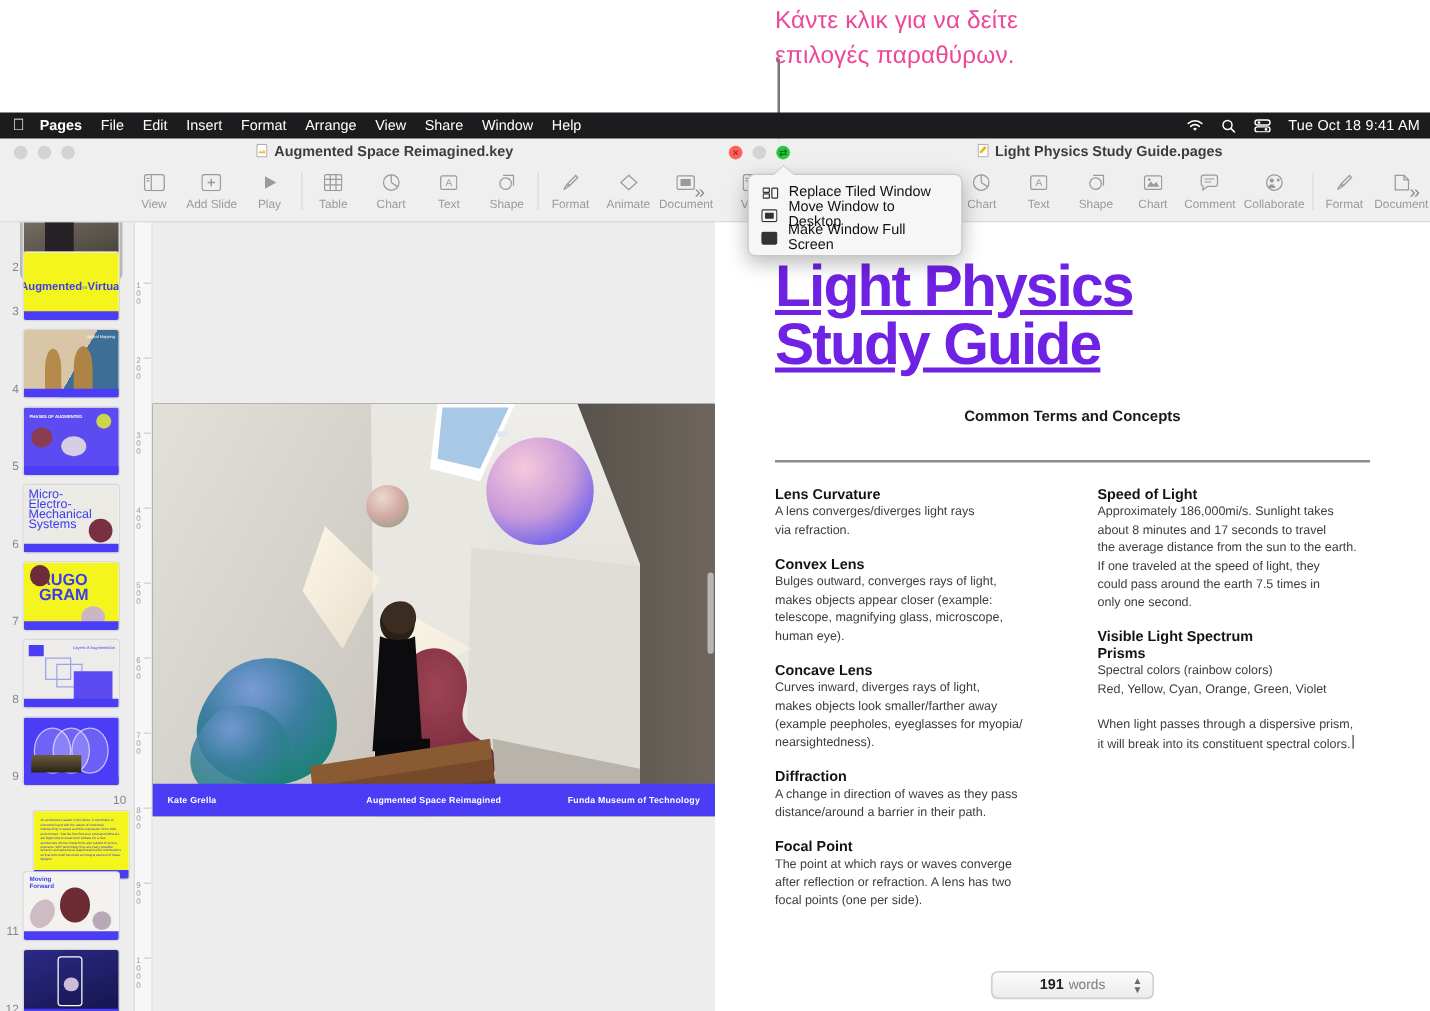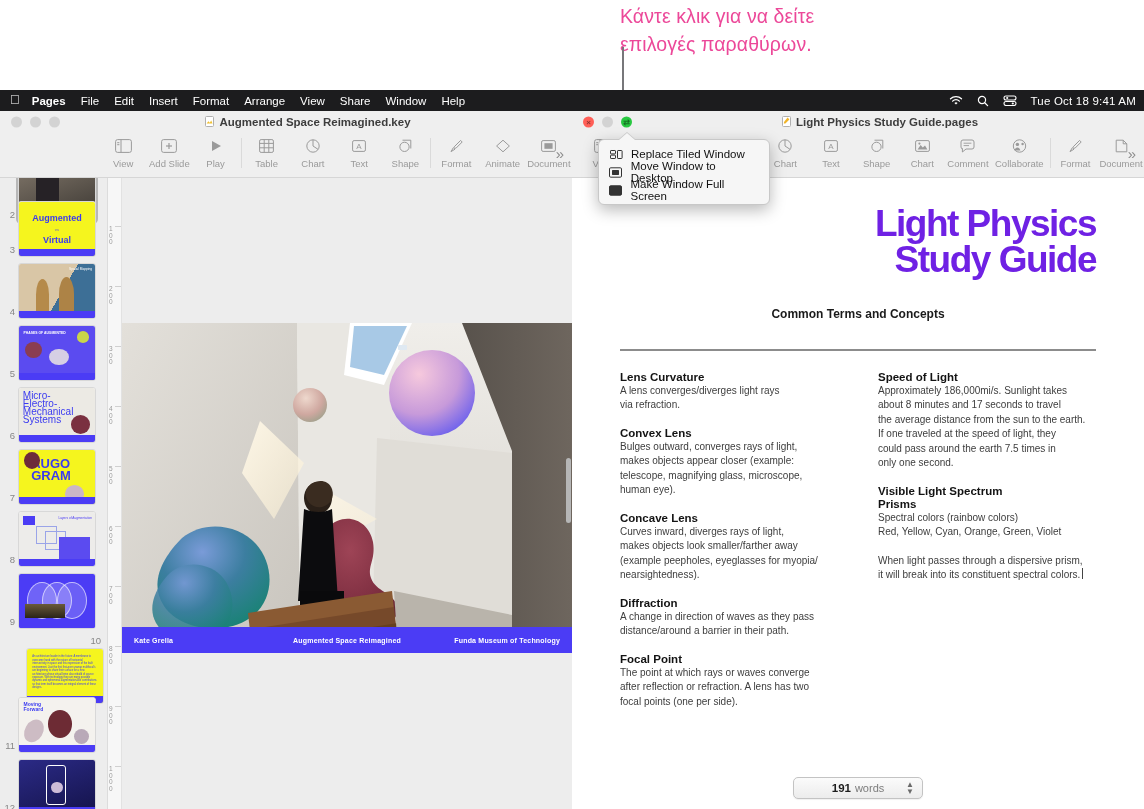--- a/index.html
+++ b/index.html
@@ -176,25 +176,26 @@
   .pg-body {
     height: 631px; background: #ffffff;
     position: relative; overflow: hidden;
   }
   .pg-page {
     position: absolute; left: 0; top: 0; right: 0; bottom: 0;
     background: #ffffff;
     padding: 28px 48px 0 48px;
   }
   .pg-title {
-    font-size: 37px; font-weight: bold;
+    font-size: 47px; font-weight: bold;
     color: #6f21e4;
     letter-spacing: -1.5px;
     line-height: 0.98;
-    text-align: right;
+    text-align: left;
+    text-decoration: underline;
   }
   .pg-subtitle {
     margin-top: 28px; text-align: center;
     font-size: 12px; font-weight: bold; color: #1a1a1a;
   }
   .pg-hr { margin-top: 28px; height: 2px; background: #8c8c8c; }
 
   .pg-cols {
     display: flex; gap: 40px; margin-top: 20px;
   }
@@ -443,21 +444,21 @@
             <div class="thumb sel">
               <div style="position:absolute;inset:0;background:linear-gradient(160deg,#7e7468,#3a3631)"></div>
           <div style="position:absolute;left:22%;top:10%;width:30%;height:60%;background:#262226"></div>
               <div class="thumb-footer"></div>
             </div>
           </div>
           <div class="slide-row" style="position: absolute; top: 23px; left: 0px; width: 108px;">
             <div class="slide-num">3</div>
             <div class="thumb">
               <div style="position:absolute;inset:0;background:#f5f51e"></div>
-          <div style="position:absolute;inset:0;color:#3b3bf0;font-weight:bold;font-size:9px;line-height:11px;display:flex;flex-direction:column;align-items:center;justify-content:center;">
+          <div style="position:absolute;inset:0;color:#3b3bf0;font-weight:bold;font-size:9px;line-height:11px;display:flex;flex-direction:row;align-items:center;justify-content:center;">
             <span>Augmented</span>
                 <span style="font-size:4px;opacity:.6">vs</span>
                 <span>Virtual</span>
               </div>
               <div class="thumb-footer"></div>
             </div>
           </div>
           <div class="slide-row" style="position: absolute; top: 85px; left: 0px; width: 108px;">
             <div class="slide-num">4</div>
             <div class="thumb">

